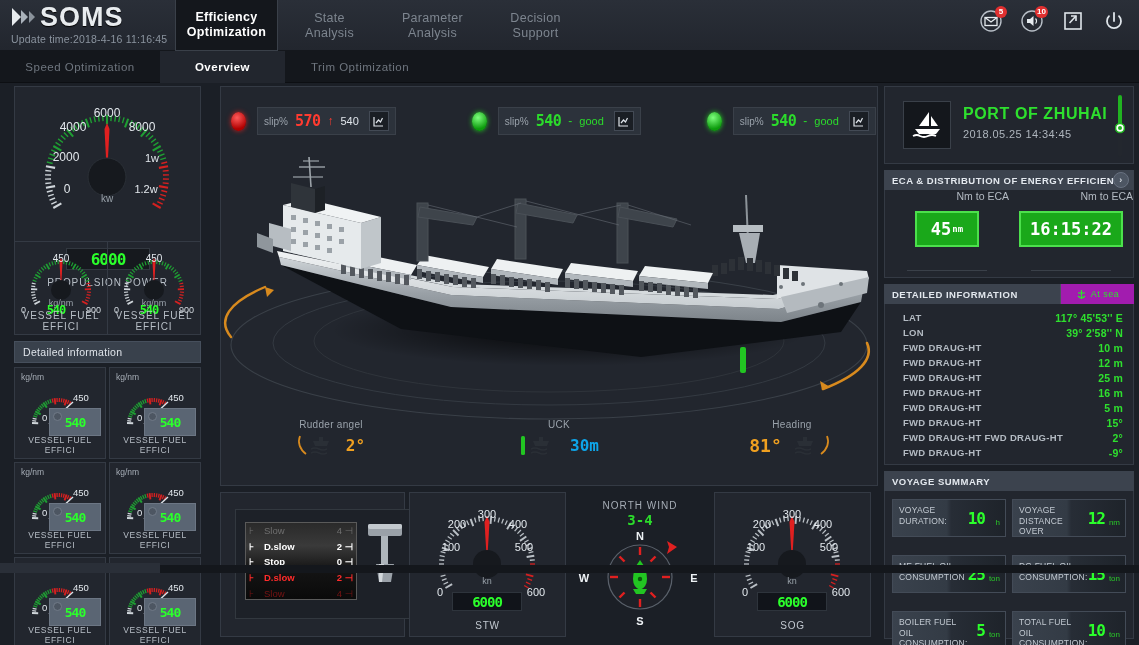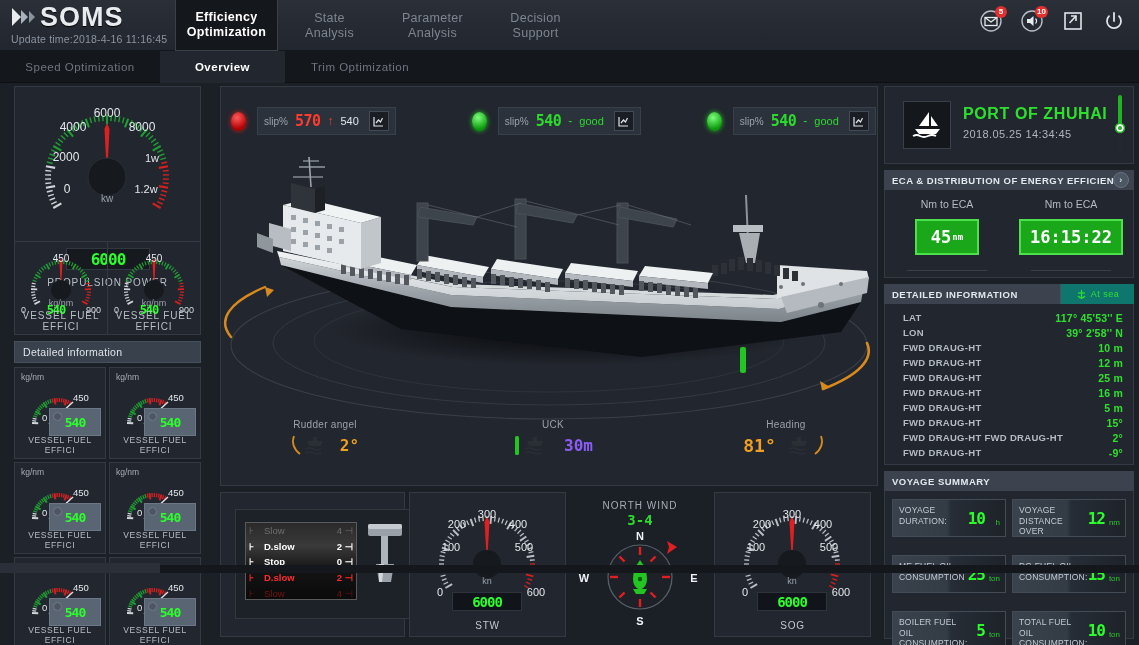--- a/index.html
+++ b/index.html
@@ -121,21 +121,21 @@
   .slip-val { font-size:15px; font-weight:bold; font-family:"DejaVu Sans Mono",monospace; letter-spacing:-0.5px;}
   .slip-arrow { font-size:12px; }
   .slip-sub { font-size:11px; }
   .slip-chart-btn {
     width:20px; height:20px; background:#1a1e24; border:1px solid #434a55;
     display:flex; align-items:center; justify-content:center; cursor:pointer;
     margin-left:3px;
   }
 
   .ship-stage { position:absolute; left:0; top:60px; width:656px; height:280px; }
-  .bot-metrics { position:absolute; bottom:14px; left:4px; width:656px; height:52px;text-decoration:underline; }
+  .bot-metrics { position:absolute; bottom:14px; left:10px; width:656px; height:52px;text-decoration:underline; }
   .metric { position:absolute; text-align:center; }
   .metric-lbl { font-size:10px; color:#9aa2ab; margin-bottom:2px; letter-spacing:0.3px;}
   .metric-body { display:flex; align-items:center; justify-content:center; gap:5px; }
   .metric-val { font-size:16px; font-weight:bold; font-family:"DejaVu Sans Mono",monospace; }
 
   .ctrl-panel { height:145px; margin-top:6px; display:flex; }
   .ctrl-cell { background:#22262e; border:1px solid #343a44; position:relative; }
   .ctrl-cell + .ctrl-cell { margin-left:4px; }
   .ctrl-cap {
     position:absolute; bottom:5px; left:0; right:0; text-align:center;
@@ -175,37 +175,37 @@
     height:20px; background:#3c434e; display:flex; align-items:center;
     padding-left:8px; font-size:9.5px; color:#e3e8ee; letter-spacing:0.5px;
     font-weight:bold; position:relative; margin-top:6px;
   }
   .rt-header .arrow-btn {
     position:absolute; right:5px; top:2px; width:16px; height:16px; border-radius:50%;
     background:#4d5663; border:1px solid #687180; color:#cfd5dc;
     font-size:9px; line-height:14px; text-align:center; cursor:pointer;
   }
   .eca-body { background:#22262e; border:1px solid #343a44; border-top:none; height:88px; display:flex; }
-  .eca-cell { flex:1; text-align:center; padding-top:8px; position:relative;}
+  .eca-cell { flex:1; text-align:right; position:relative;}
   .eca-lbl { font-size:10.5px; color:#b4bbc3; }
   .eca-box {
     margin:9px auto 0; background:#1aa81a; border:2px solid #4ce04c;
     display:flex; align-items:center; justify-content:center;
     height:36px; color:#fff; font-weight:bold;
     font-family:"DejaVu Sans Mono",monospace;
   }
   .eca-under { position:absolute; bottom:6px; left:18%; right:18%; height:1px; background:#3a4049; }
 
   .di-body { background:#22262e; border:1px solid #343a44; border-top:none; padding:6px 10px 4px 18px; }
   .di-row { display:flex; justify-content:space-between; height:15px; align-items:center; }
   .di-key { font-size:9.5px; color:#b4bbc3; letter-spacing:0.3px; font-weight:bold;}
   .di-val { font-size:10.5px; color:#2ee02e; font-weight:bold; letter-spacing:0.2px;}
   .at-sea-badge {
     position:absolute; right:0; top:0; height:20px; width:74px;
-    background:#0f766e; border-left:1px solid #4a525e;
+    background:#a21caf; border-left:1px solid #4a525e;
     display:flex; align-items:center; justify-content:center; gap:4px;
     font-size:9px; color:#2ee02e; font-weight:normal;
   }
 
   .vs-body { background:#22262e; border:1px solid #343a44; border-top:none; padding:8px 7px; height:148px;}
   .vs-row { display:flex; gap:6px; margin-bottom:18px; }
   .vs-card {
     flex:1; height:38px; position:relative; overflow:hidden;
     background:linear-gradient(90deg,#3a424d 0%, #333b45 48%, #272d36 52%, #1e232a 100%);
     border:1px solid #434b57;
@@ -990,21 +990,21 @@
         <div class="metric" style="left:258px; top:0; width:140px">
           <div class="metric-lbl">UCK</div>
           <div class="metric-body">
             <svg width="46" height="26" viewBox="0 0 46 26">
               <rect x="2" y="4" width="4" height="19" rx="1.5" fill="#22c522"></rect>
               <path d="M14 9 h16 l-2 5 h-12 z" fill="#2a2f36"></path>
               <rect x="20" y="5" width="4" height="4" fill="#2a2f36"></rect>
               <path d="M12 17 q4 -2 8 0 q4 2 8 0" stroke="#2a2f36" stroke-width="1.4" fill="none"></path>
               <path d="M12 21 q4 -2 8 0 q4 2 8 0" stroke="#2a2f36" stroke-width="1.4" fill="none"></path>
             </svg>
-            <span class="metric-val" style="color:#8b5cf6">30m</span>
+            <span class="metric-val" style="color:#0ea5e9">30m</span>
           </div>
         </div>
         <div class="metric" style="left:486px; top:0; width:150px">
           <div class="metric-lbl">Heading</div>
           <div class="metric-body">
             <span class="metric-val" style="color:#f0a020;font-size:18px">81°</span>
             <svg width="48" height="26" viewBox="0 0 48 26">
               <path d="M40 4 a24 18 0 0 1 -6 18" fill="none" stroke="#d88a1e" stroke-width="1.8"></path>
               <path d="M10 9 h16 l-2 5 h-12 z" fill="#2a2f36"></path>
               <rect x="16" y="5" width="4" height="4" fill="#2a2f36"></rect>

